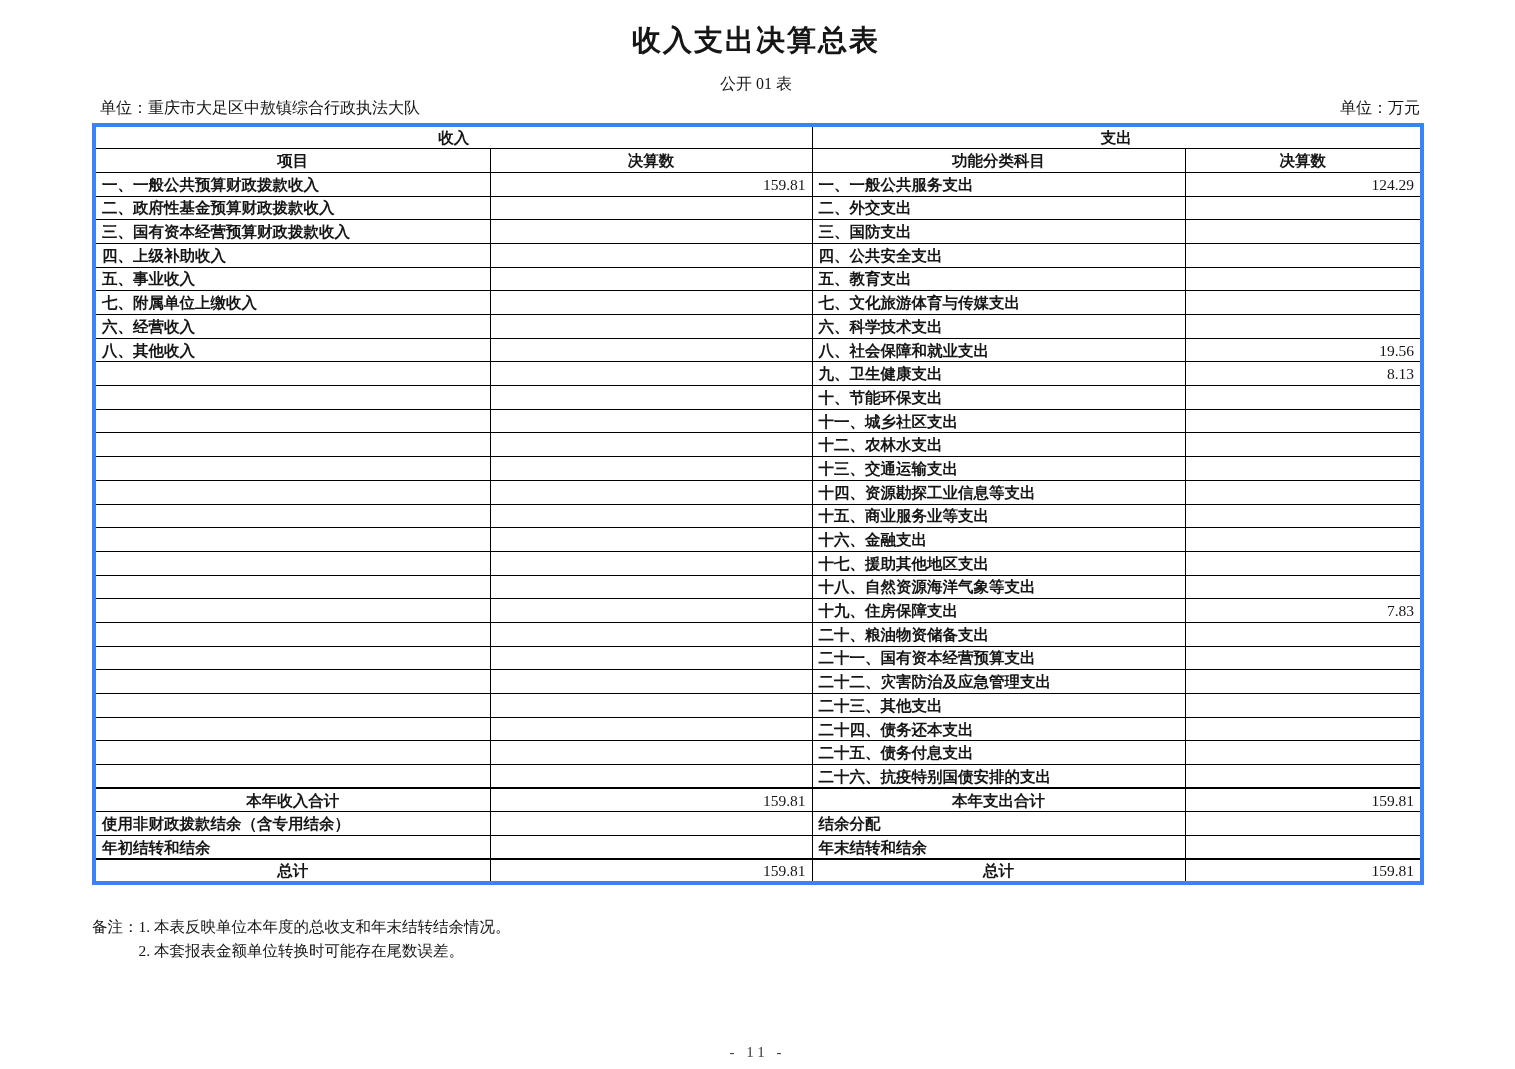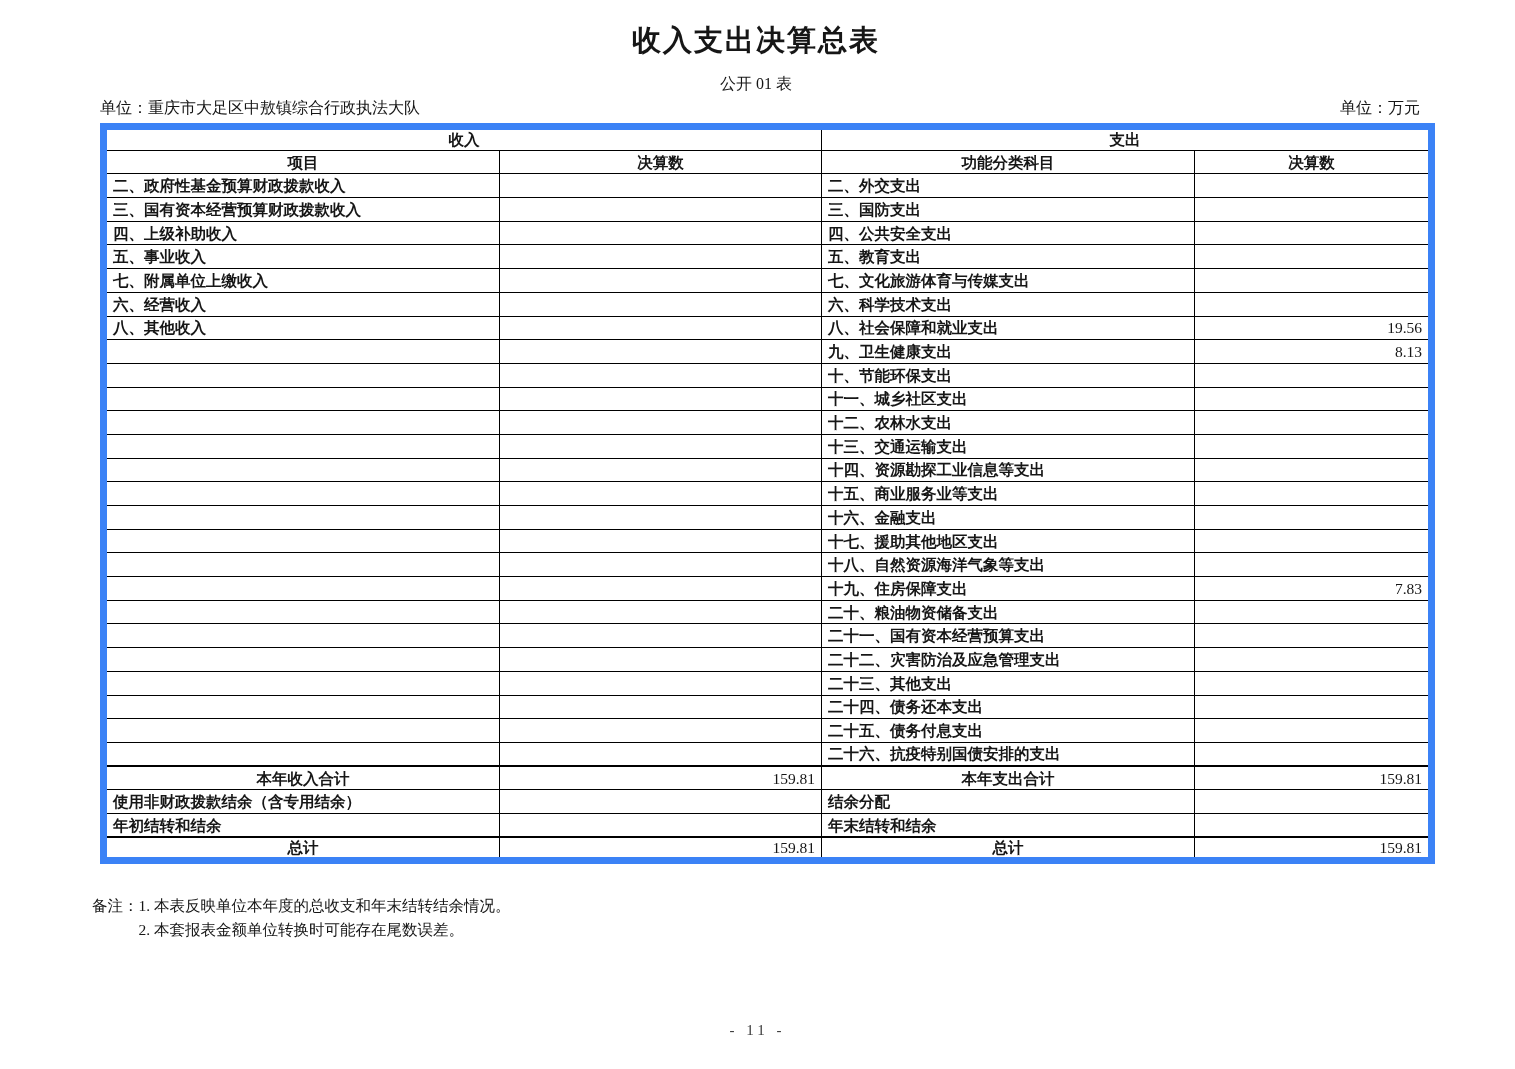--- a/index.html
+++ b/index.html
@@ -36,22 +36,21 @@
     display: flex;
     justify-content: space-between;
     align-items: flex-end;
     font-size: 16px;
     margin: 3px 0 4px 8px;
   }
   table.summary {
     border-collapse: collapse;
     table-layout: fixed;
     width: 1328px;
-    border: 7px solid #3b82f6;
-    margin-left: 8px;
+    border: 4px solid #3b82f6;
   }
   table.summary th,
   table.summary td {
     border: 1px solid #000;
     padding: 0 6px;
     height: 23.7px;
     font-size: 15.5px;
     line-height: 1.1;
     overflow: hidden;
     white-space: nowrap;
@@ -90,21 +89,21 @@
     font-size: 15.5px;
     line-height: 1.55;
   }
   .notes-label {
     white-space: nowrap;
   }
   .page-num {
     position: absolute;
     left: 0;
     width: 1515px;
-    top: 1022px;
+    top: 1044px;
     text-align: center;
     font-size: 15px;
     color: #3a3a3a;
     letter-spacing: 4px;
   }
 </style>
 </head>
 <body>
 
 <div class="sheet">
@@ -132,20 +131,26 @@
       </tr>
       <tr>
         <th class="col-header">项目</th>
         <th class="col-header">决算数</th>
         <th class="col-header">功能分类科目</th>
         <th class="col-header">决算数</th>
       </tr>
     </thead>
     <tbody id="table-body">
         <tr>
+          <td class="label-cell">一、一般公共预算财政拨款收入</td>
+          <td class="value-cell">159.81</td>
+          <td class="label-cell">一、一般公共服务支出</td>
+          <td class="value-cell">124.29</td>
+        </tr>
+        <tr>
           <td class="label-cell">二、政府性基金预算财政拨款收入</td>
           <td class="value-cell"></td>
           <td class="label-cell">二、外交支出</td>
           <td class="value-cell"></td>
         </tr>
         <tr>
           <td class="label-cell">三、国有资本经营预算财政拨款收入</td>
           <td class="value-cell"></td>
           <td class="label-cell">三、国防支出</td>
           <td class="value-cell"></td>

